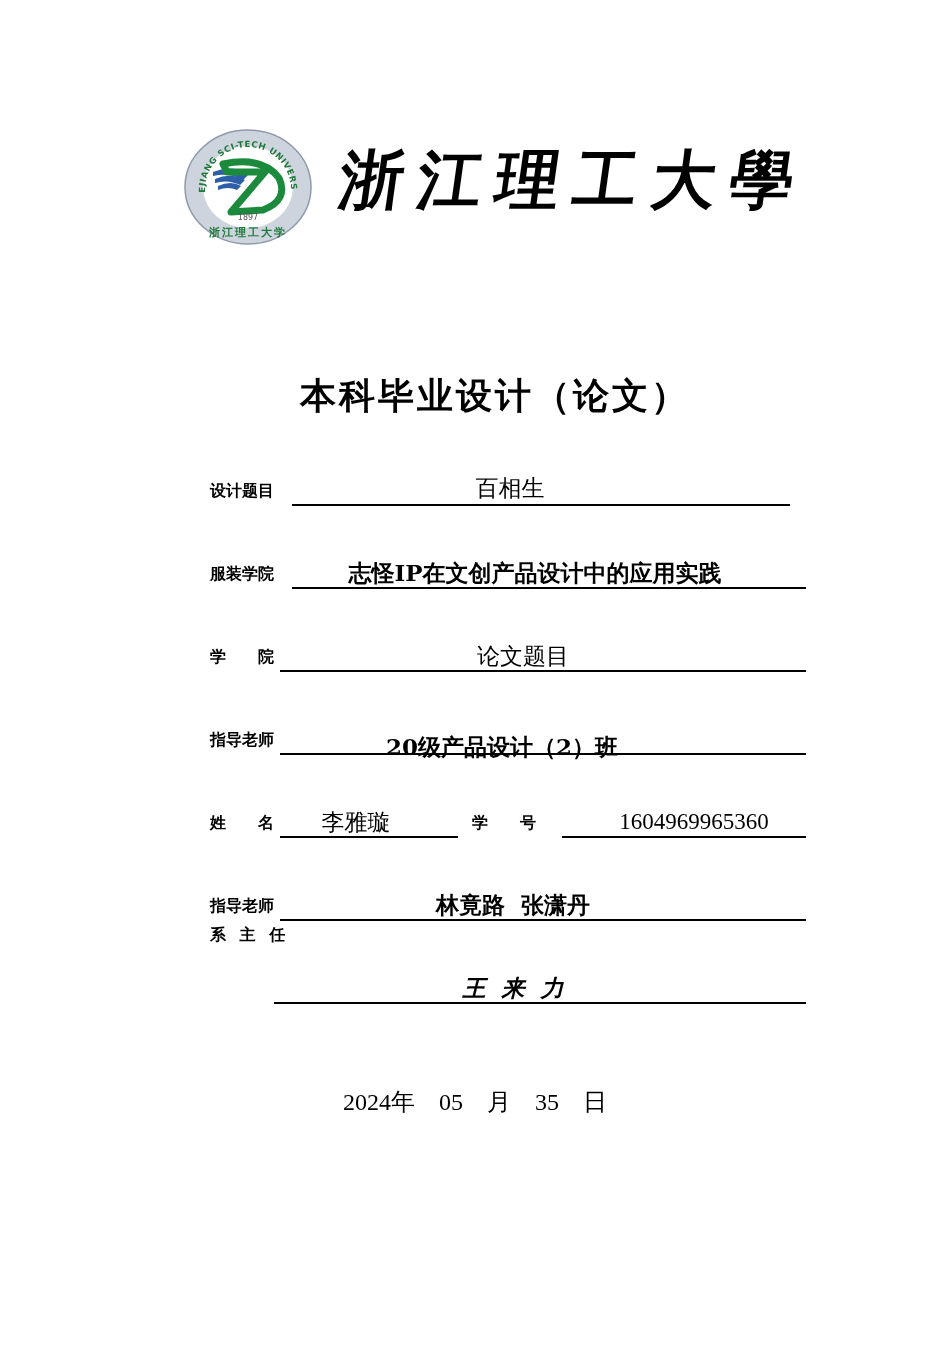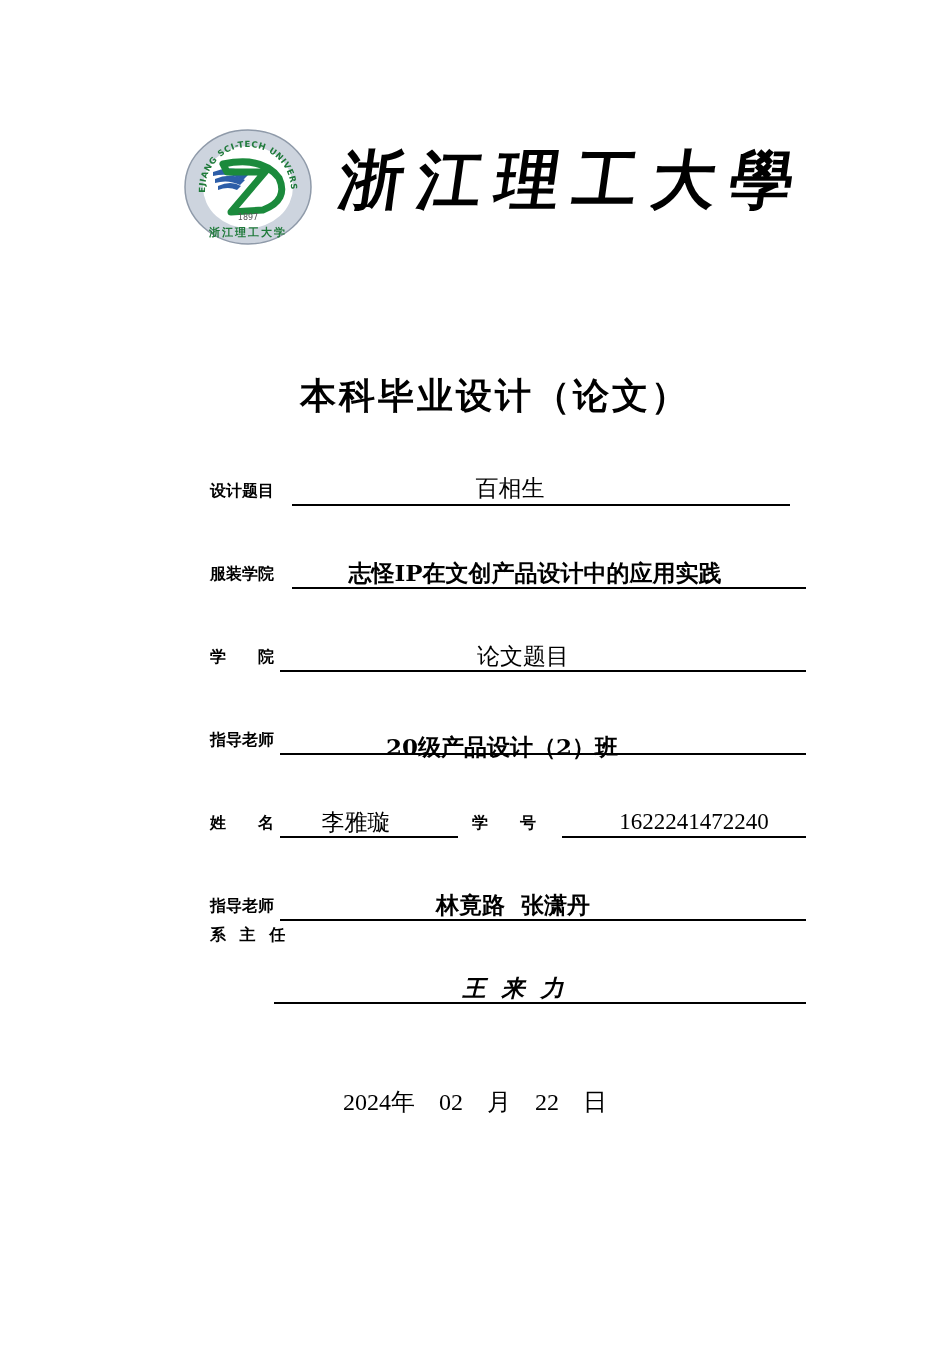--- a/index.html
+++ b/index.html
@@ -72,23 +72,23 @@
 <div class="abs label" style="left:178px; top:726px;">指导老师</div>
 <div class="abs uline" style="left:280px; top:753px; width:526px;"></div>
 <div class="abs value bold" style="left:272px; top:724px; width:460px;margin-top:8px;">20级产品设计（2）班</div>
 
 <div class="abs label" style="left:178px; top:809px;">姓　　名</div>
 <div class="abs uline" style="left:280px; top:836px; width:178px;"></div>
 <div class="abs value" style="left:280px; top:807px; width:152px;">李雅璇</div>
 
 <div class="abs label" style="left:440px; top:809px;">学　　号</div>
 <div class="abs uline" style="left:562px; top:836px; width:244px;"></div>
-<div class="abs value" style="left:562px; top:807px; width:264px; font-family:'Liberation Serif', serif;">1622241472240</div>
+<div class="abs value" style="left:562px; top:807px; width:264px; font-family:'Liberation Serif', serif;">1604969965360</div>
 
 <div class="abs label" style="left:178px; top:892px;">指导老师</div>
 <div class="abs uline" style="left:280px; top:919px; width:526px;"></div>
 <div class="abs value bold" style="left:280px; top:890px; width:466px; white-space:pre;">林竟路  张潇丹</div>
 
 <div class="abs label" style="left:178px; top:921px; letter-spacing:2px;">系 主 任</div>
 <div class="abs uline" style="left:274px; top:1002px; width:532px;"></div>
 <div class="abs value bold" style="left:274px; top:973px; width:482px; letter-spacing:4px;font-style:italic;">王 来 力</div>
 
-<div id="date" class="abs">2024年  02  月  22  日</div>
+<div id="date" class="abs">2024年  05  月  35  日</div>
 
 </body></html>

